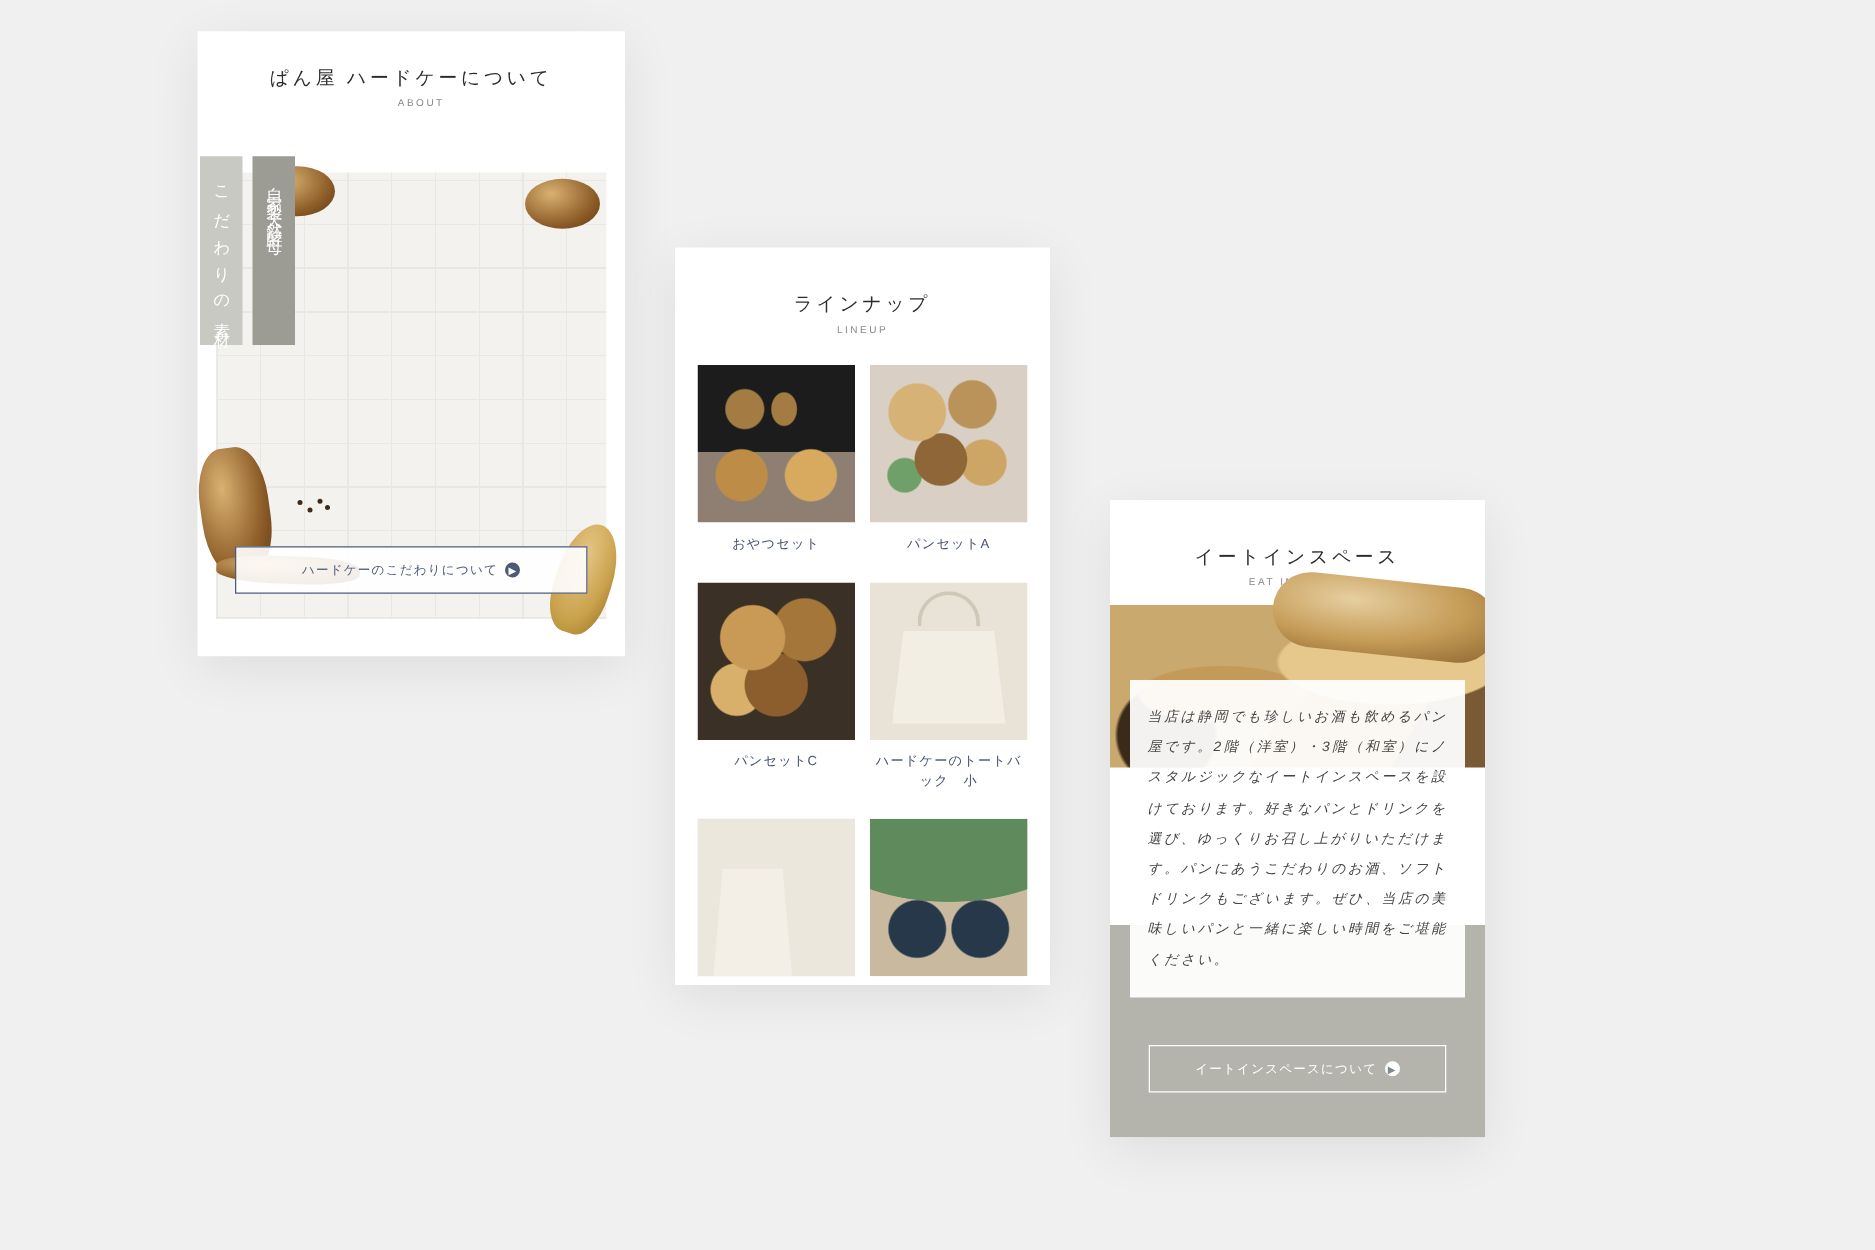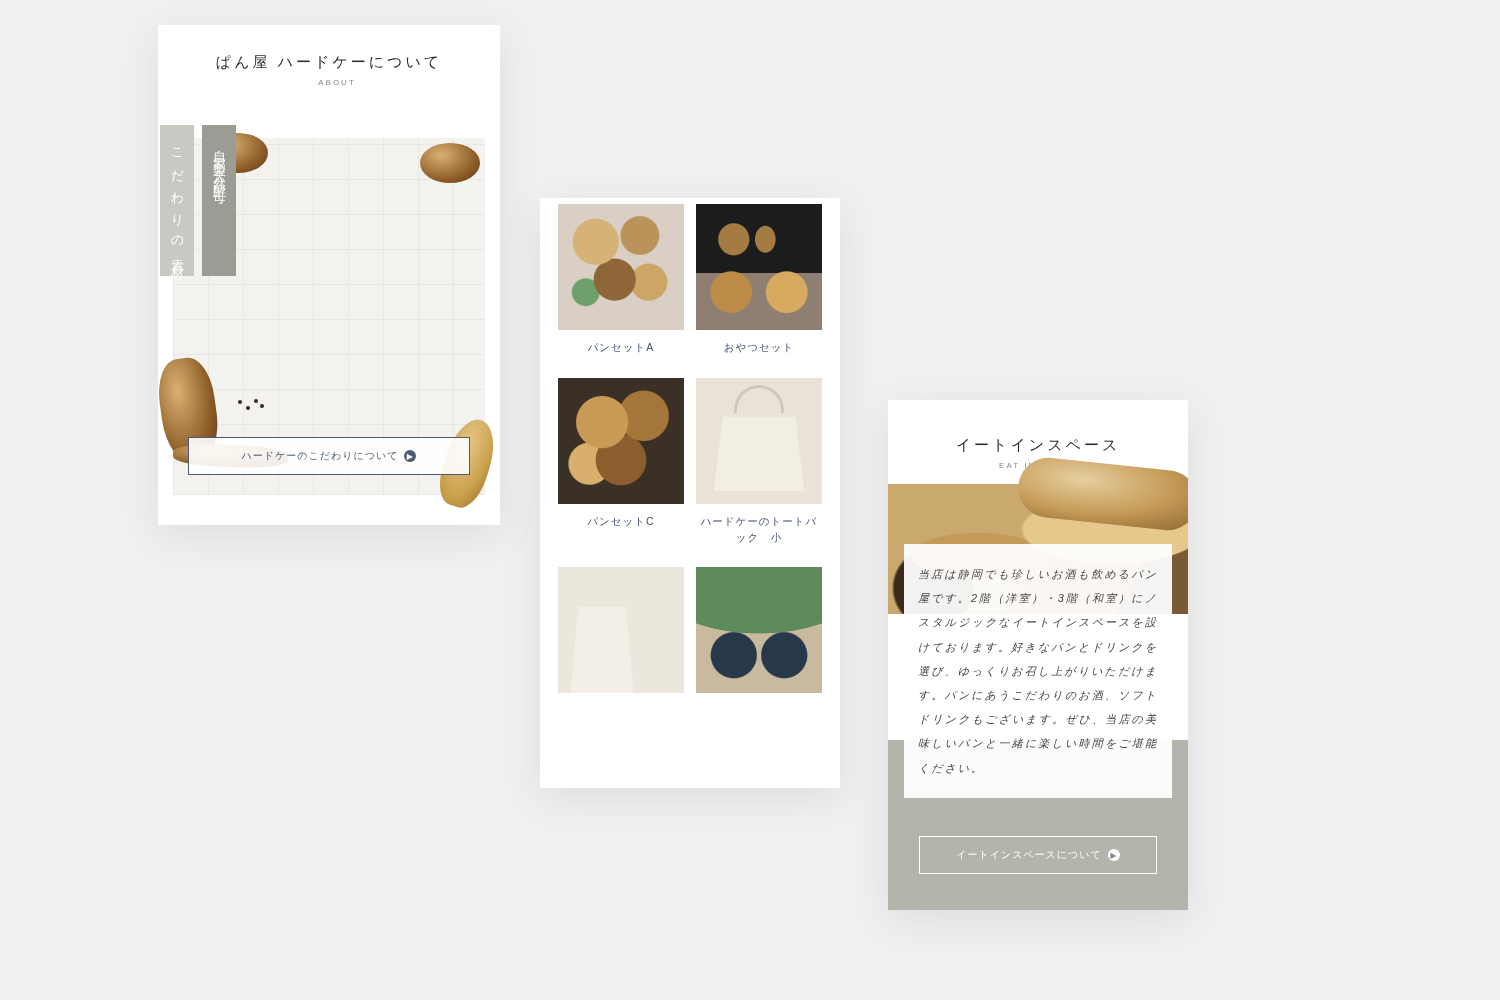--- a/index.html
+++ b/index.html
@@ -186,28 +186,32 @@
     <div class="vbar back">こだわりの素材</div>
     <div class="vbar">自家製天然酵母</div>
   </div>
   <a class="about-btn">
     <span>ハードケーのこだわりについて</span>
     <span class="chev-circle">▶</span>
   </a>
 </div>
 
 <div class="card card-lineup">
+  <div class="lineup-header">
+    <div class="lineup-title">ラインナップ</div>
+    <div class="lineup-sub">LINEUP</div>
+  </div>
   <div class="lineup-grid">
+    <div class="product">
+      <div class="pimg p2"></div>
+      <div class="pname">おやつセット</div>
+    </div>
     <div class="product">
       <div class="pimg p1"></div>
       <div class="pname">パンセットA</div>
-    </div>
-    <div class="product">
-      <div class="pimg p2"></div>
-      <div class="pname">おやつセット</div>
     </div>
     <div class="product">
       <div class="pimg p3"></div>
       <div class="pname">パンセットC</div>
     </div>
     <div class="product">
       <div class="pimg p4">
         <div class="tote-handle"></div>
         <div class="tote-mark"></div>
       </div>

